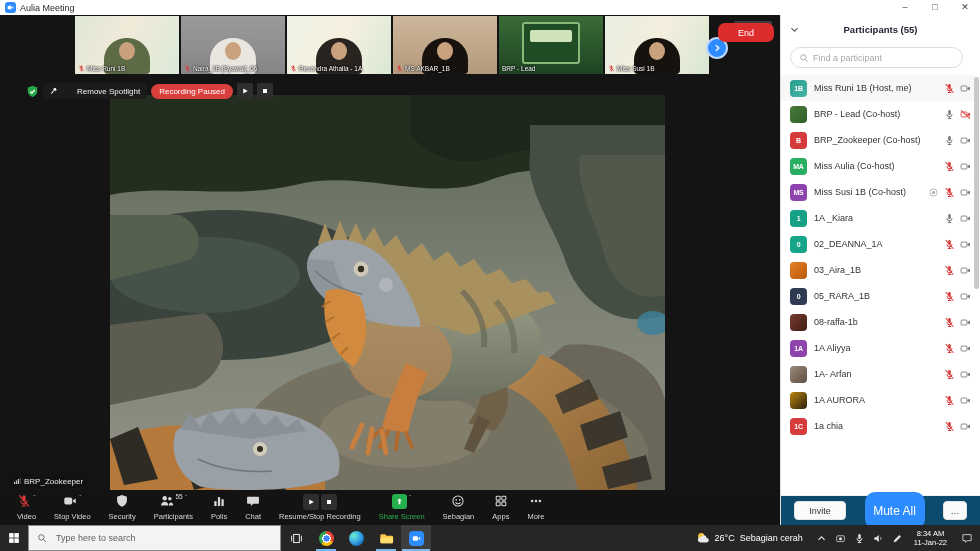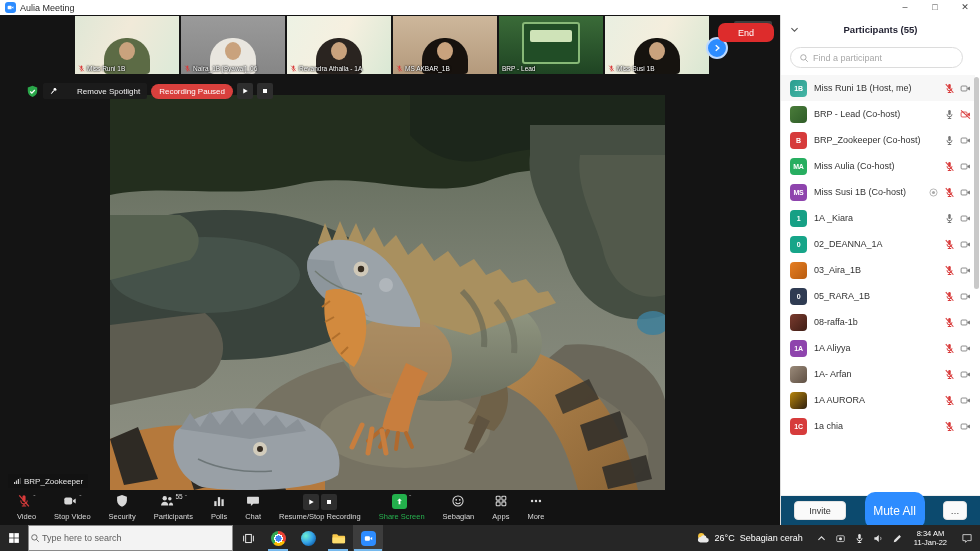--- a/index.html
+++ b/index.html
@@ -85,21 +85,21 @@
 .pscroll{position:absolute;right:1px;top:62px;width:5px;height:212px;background:#c9c9c9;border-radius:3px}
 .pfooter{position:absolute;bottom:0;left:0;width:199px;height:30px;border-top:1px solid #efefef;display:flex;align-items:center;justify-content:space-between;padding:0 13px;background:#0c4a6e}
 .btn-invite{width:52px;height:19px;background:#fafafa;border:1px solid #e4e4e4;border-radius:4px;font-size:9px;color:#333;display:flex;align-items:center;justify-content:center}
 .btn-muteall{width:60px;height:37px;background:#2d8cff;border-radius:10px;font-size:12px;color:#fff;display:flex;align-items:center;justify-content:center}
 .btn-pmore{width:24px;height:19px;background:#fafafa;border:1px solid #e4e4e4;border-radius:4px;font-size:9px;color:#333;display:flex;align-items:center;justify-content:center}
 
 
 .taskbar{position:absolute;left:0;top:525px;width:980px;height:26px;background:#262626;display:flex;align-items:center;z-index:8}
 .tstart{width:28px;height:26px;display:flex;align-items:center;justify-content:center;color:#fff}
 .tstart svg{width:12px;height:12px}
-.tsearch{width:205px;height:26px;background:#f3f3f3;border:1px solid #8a8a8a;display:flex;align-items:center;gap:2px;padding:0 1px}
+.tsearch{width:253px;height:26px;background:#f3f3f3;border:1px solid #8a8a8a;display:flex;align-items:center;gap:9px;padding:0 8px}
 .tsearch svg{width:10px;height:10px;color:#555;flex:none}
 .tsearch span{font-size:9px;color:#5f5f5f;white-space:nowrap}
 .ticon{width:30px;height:26px;display:flex;align-items:center;justify-content:center;position:relative;color:#eee}
 .ticon svg{width:13px;height:13px}
 .ticon.underline::after{content:"";position:absolute;bottom:0;left:5px;right:5px;height:2px;background:#76b9ed}
 .ticon.active{background:#3d3d3d}
 .ticon.active::after{left:1px;right:1px}
 .chrome-ic{width:15px;height:15px;border-radius:50%;background:radial-gradient(circle at center,#4285f4 0 29%,#fff 30% 41%,transparent 42%),conic-gradient(#ea4335 0 33%,#fbbc05 33% 62%,#34a853 62% 100%)}
 .edge-ic{width:15px;height:15px;border-radius:50%;background:radial-gradient(circle at 32% 32%,#6df0d2,#35a3e8 48%,#0c59a4 85%)}
 .zoom-ic{width:15px;height:15px;border-radius:4px;background:#2d8cff;display:flex;align-items:center;justify-content:center}

